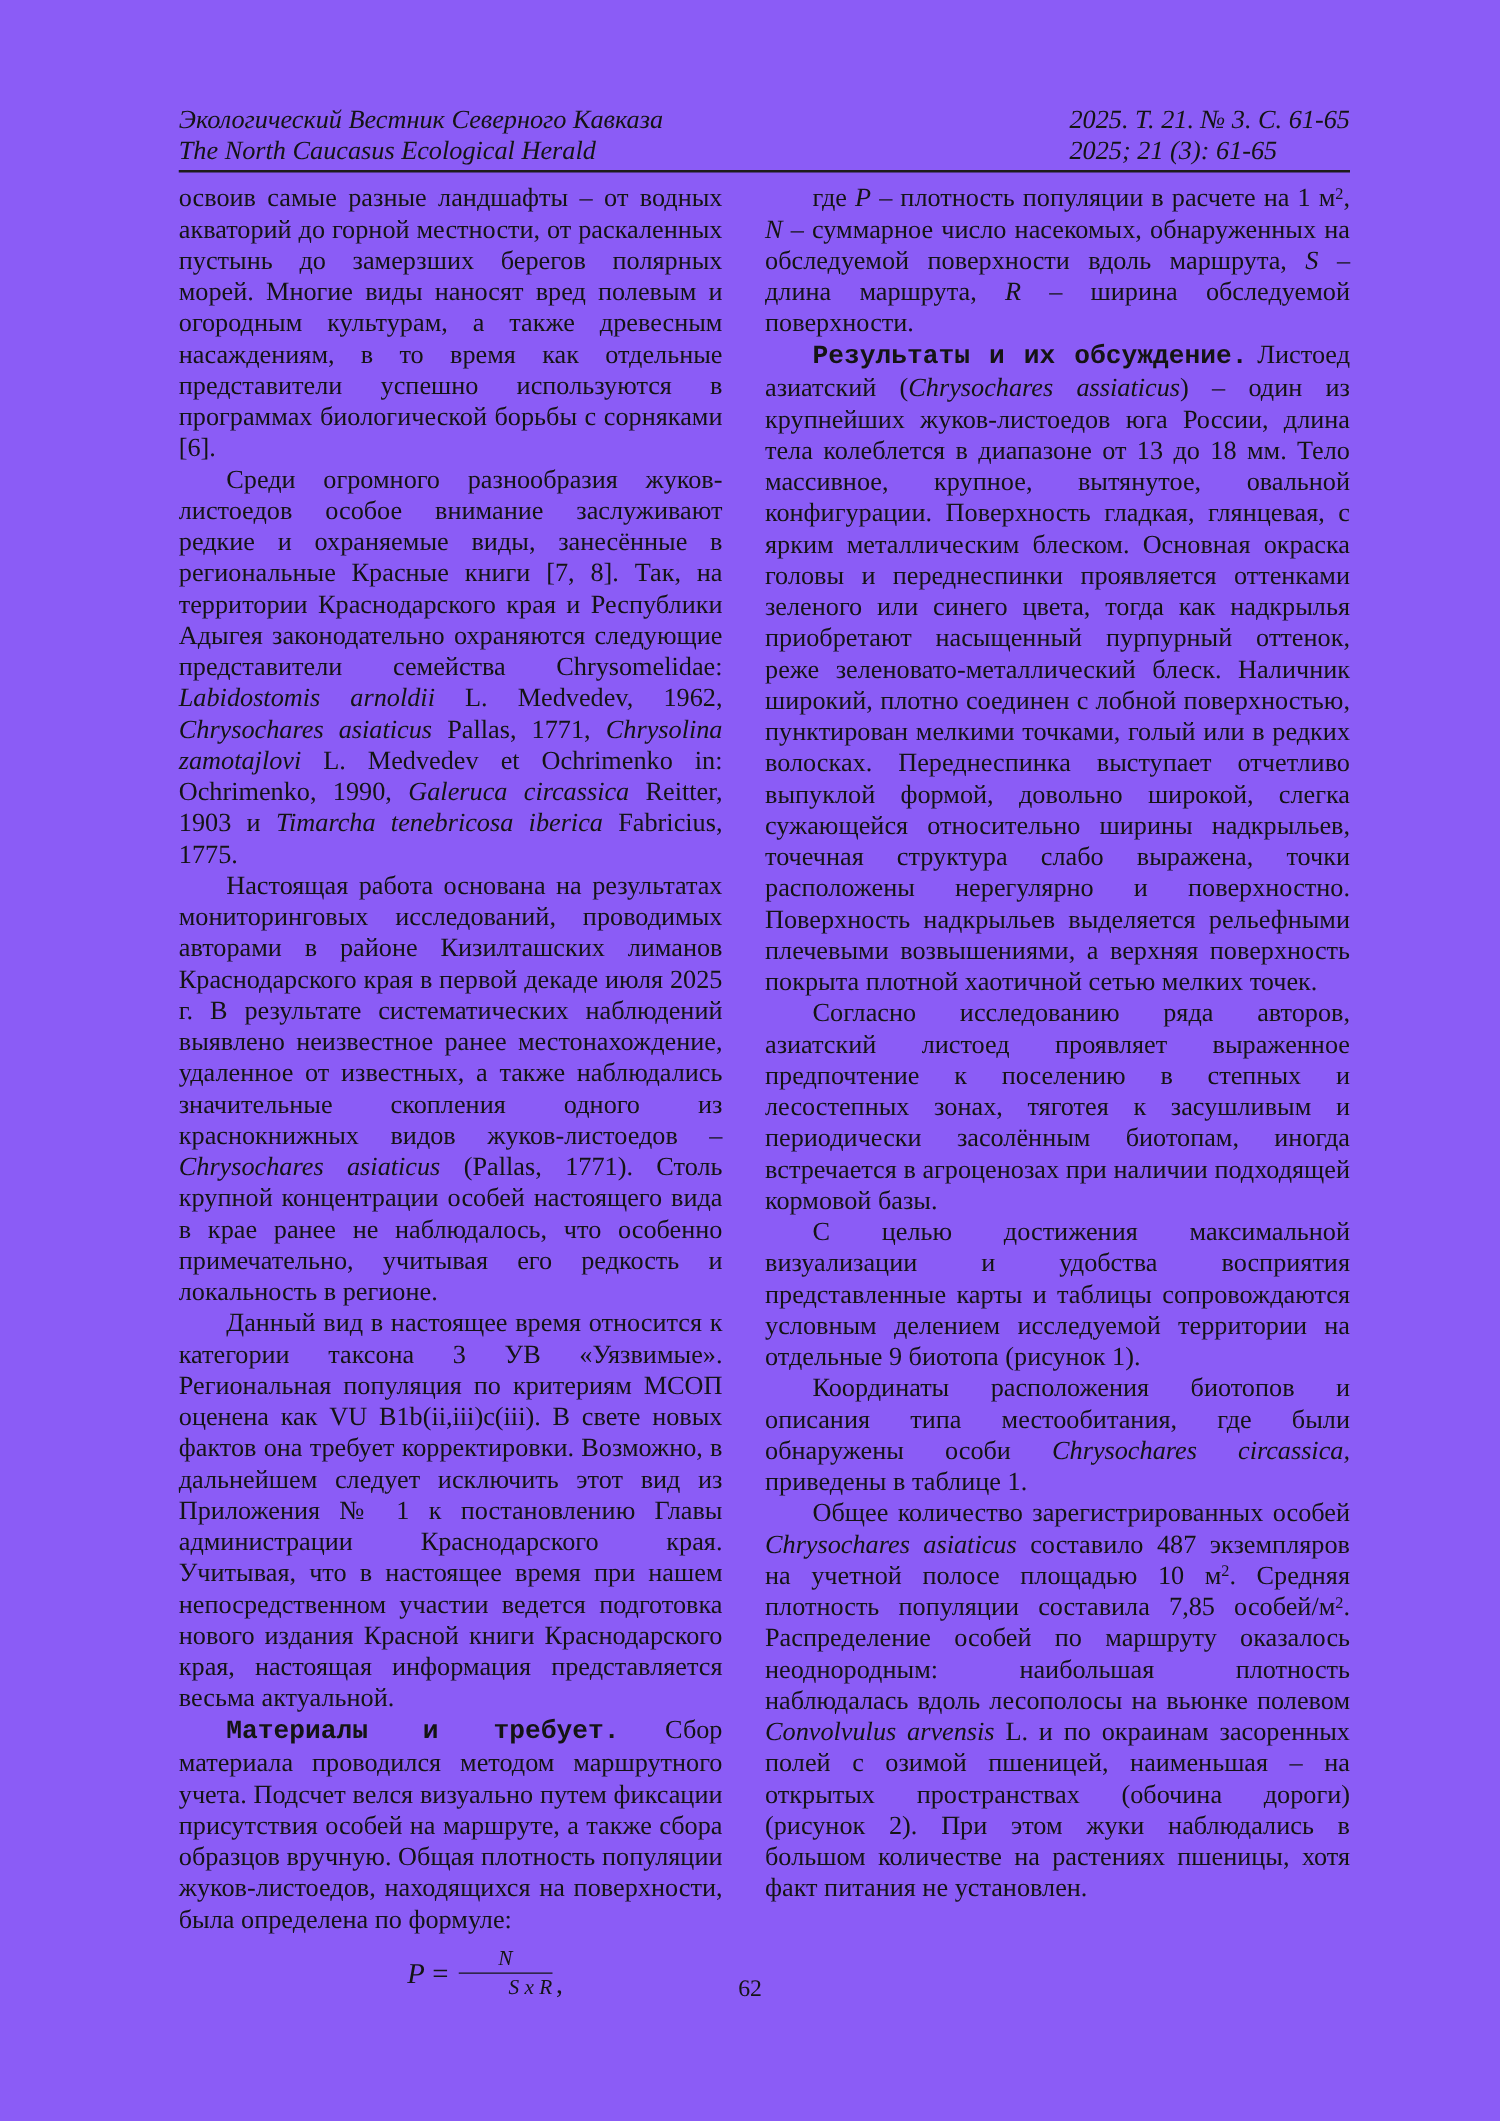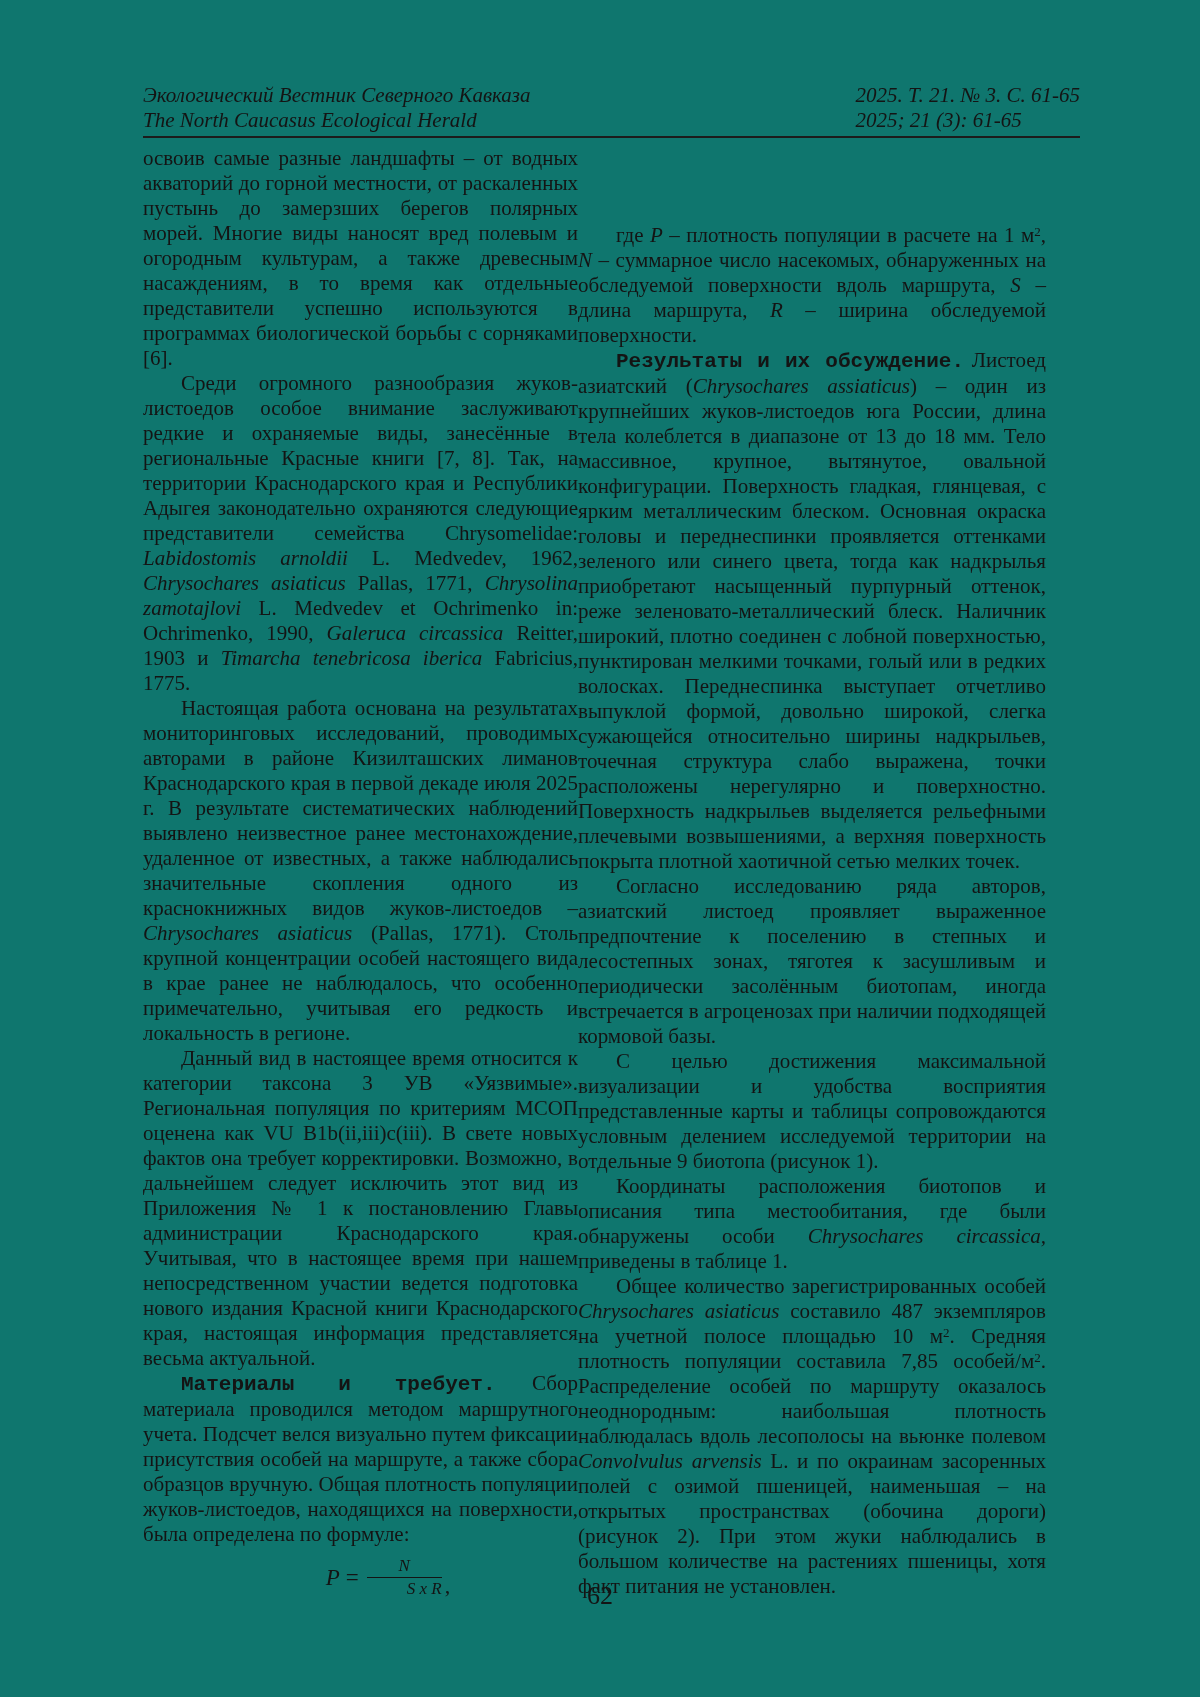--- a/index.html
+++ b/index.html
@@ -1,21 +1,21 @@
 <!DOCTYPE html>
 <html lang="ru"><head>
 <meta charset="utf-8">
 <style>
   html, body { margin: 0; padding: 0; background: #e8e8e8; }
   .page {
     position: relative;
     width: 1200px;
     height: 1697px;
     margin: 0 auto;
-    background: #0f766e;
+    background: #8b5cf6;
     color: #141414;
     font-family: "Liberation Serif", "DejaVu Serif", serif;
     overflow: hidden;
   }
   .content {
     position: absolute;
     left: 143px;
     top: 83px;
     width: 937px;
   }
@@ -28,23 +28,23 @@
     line-height: 25px;
   }
   .journal-header .right { text-align: left; white-space: nowrap; }
   .header-rule {
     border: 0;
     border-bottom: 2px solid #1c1c1c;
     margin: 3px 0 0 0;
   }
   .columns {
     display: flex;
+    gap: 34px;
     margin-top: 8px;
     hyphens: auto;
-    align-items: flex-end;
   }
   .col-left  { width: 435px; }
   .col-right { width: 468px; }
   p.para {
     margin: 0;
     font-size: 21px;
     line-height: 25px;
     text-align: justify;
   }
   p.para.indent { text-indent: 38px; }
@@ -75,21 +75,21 @@
   }
   .frac .num { border-bottom: 1.7px solid #141414; padding: 0 8px 1px 8px; }
   .frac .den { padding-top: 1px; margin-left: 40px; }
   .f-comma { align-self: flex-end; margin-left: 3px; font-size: 22px; }
   .page-number {
     position: absolute;
     left: 0;
     top: 1581px;
     width: 1200px;
     text-align: center;
-    font-size: 26px;
+    font-size: 19px;
   }
 </style>
 </head>
 <body>
 
 <div class="page">
   <div class="content">
 
     <div class="journal-header">
       <div class="left">

